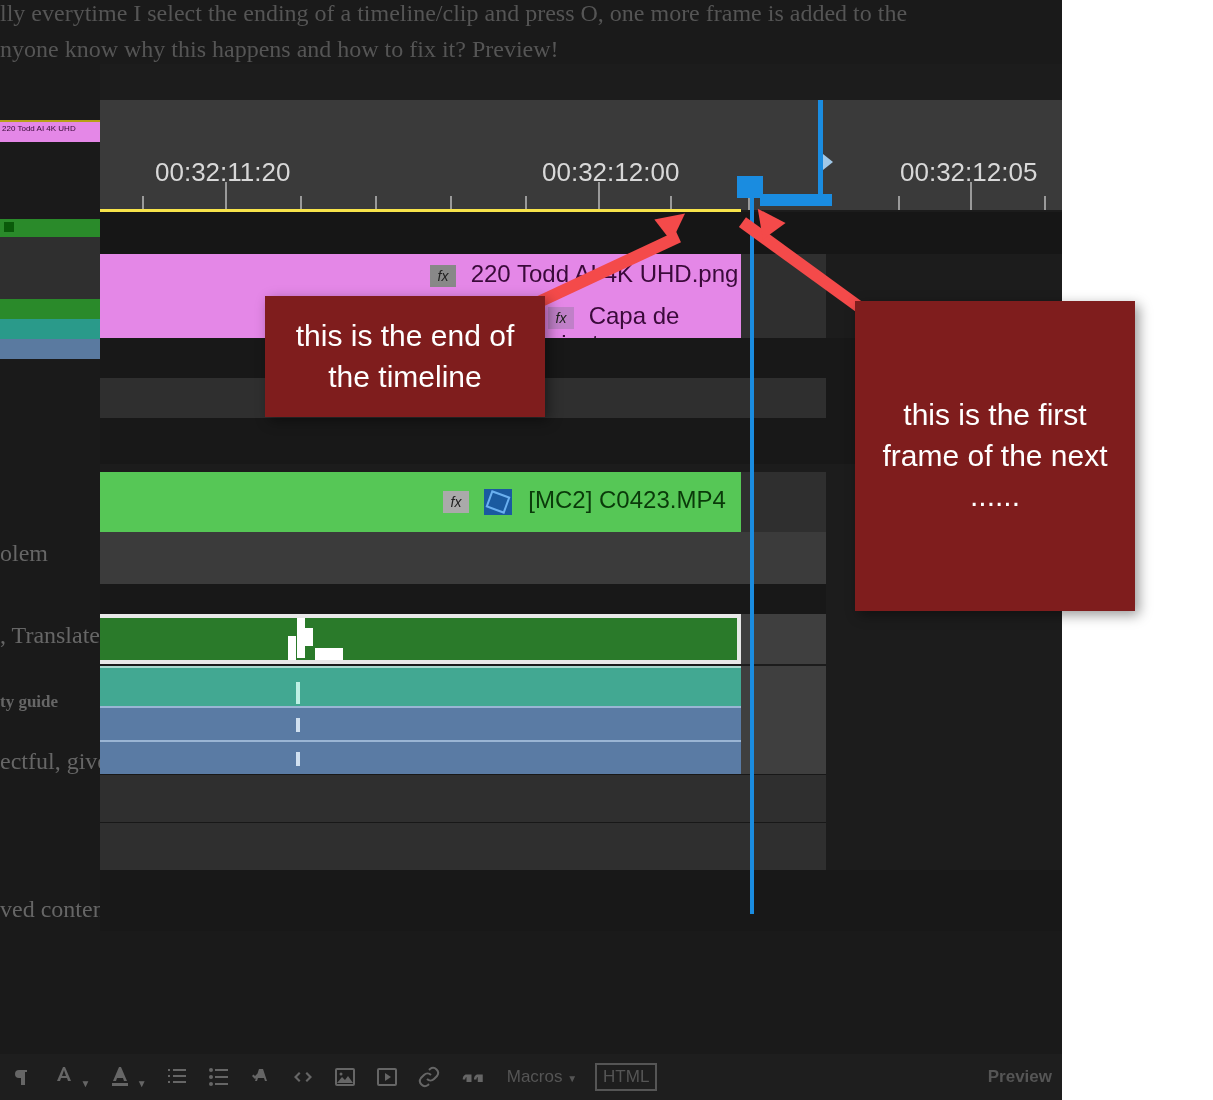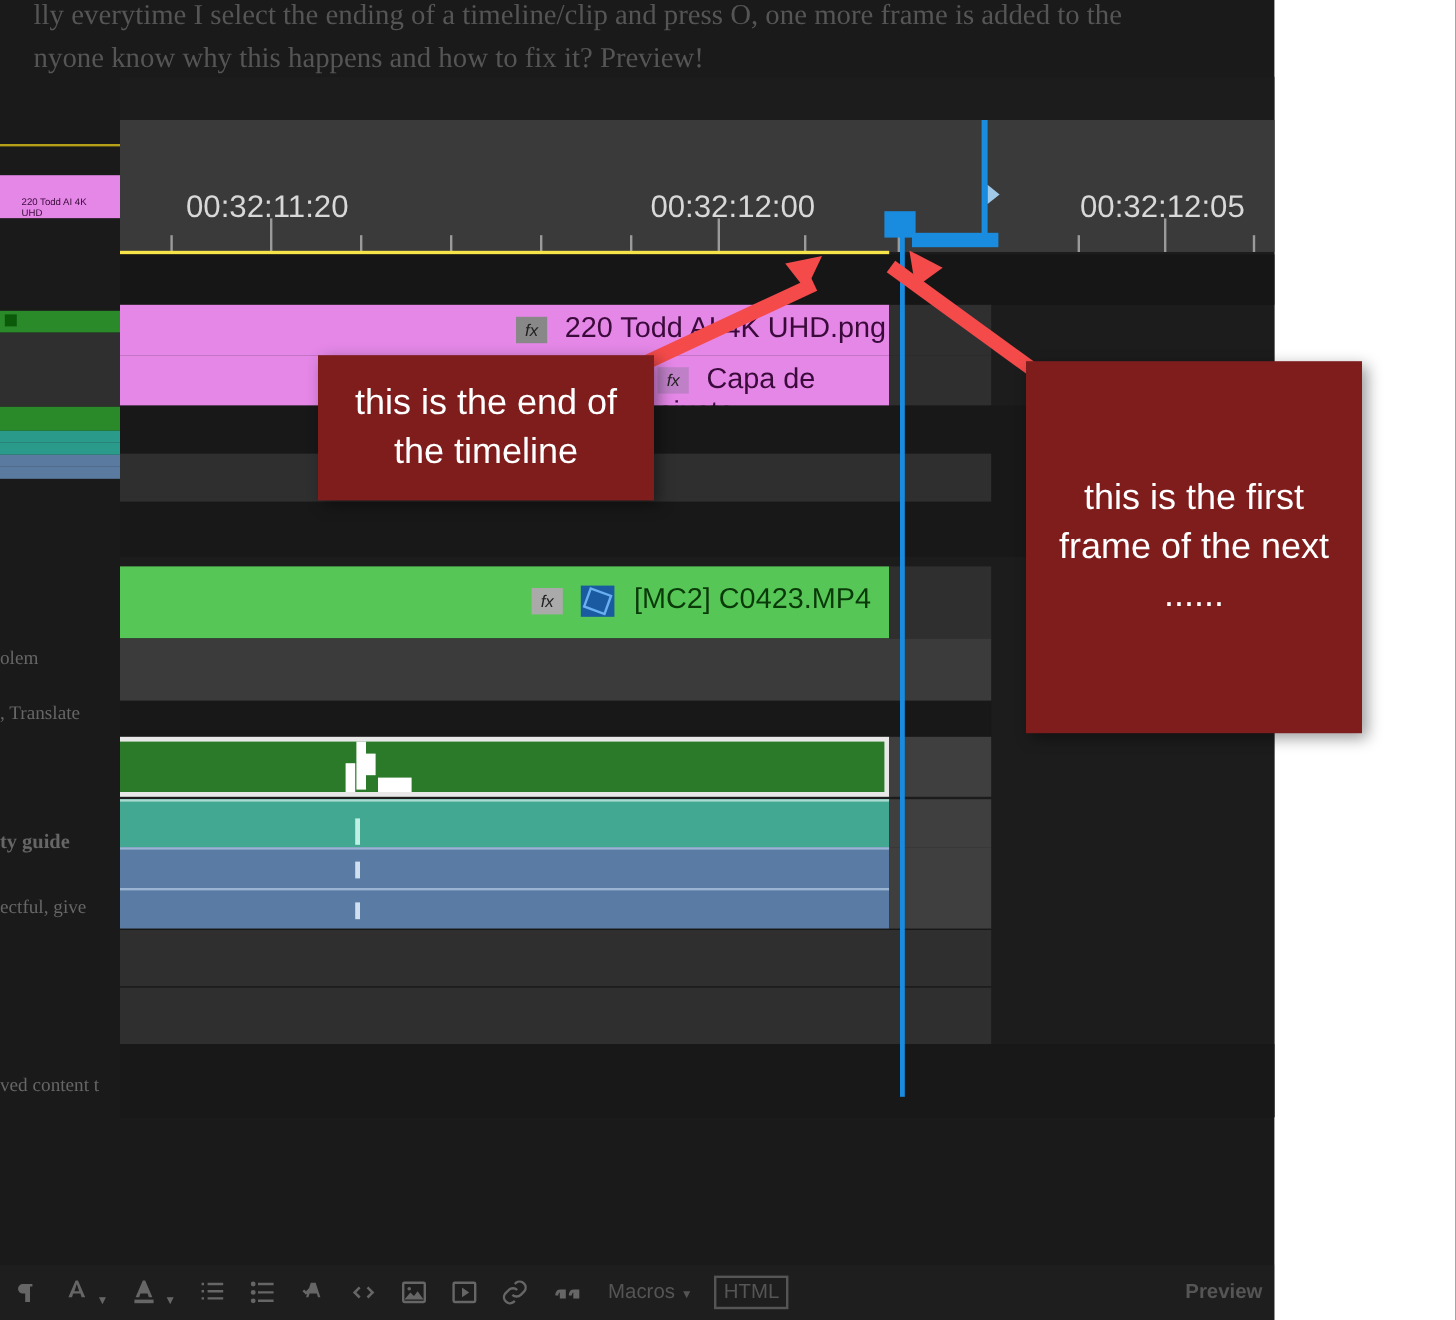--- a/index.html
+++ b/index.html
@@ -15,40 +15,39 @@
       position: absolute;
       left: 0; top: 0;
       width: 1062px; height: 1100px;
       background: #1a1a1a;
     }
     .dimmed-text {
       position: absolute;
       color: #555;
       font-family: Georgia, serif;
       font-size: 24px;
-      margin-left: 28px;
     }
     .dimmed-text.line1 { left: 0; top: 0; width: 1050px; }
     .dimmed-text.line2 { left: 0; top: 36px; }
     .side-text {
       position: absolute;
       color: #666;
       font-family: Georgia, serif;
-      font-size: 16px;
+      font-size: 24px;
     }
     .timeline-thumb {
       position: absolute;
       left: 0; top: 120px;
       width: 100px; height: 380px;
       background: #1a1a1a;
     }
     .timeline-thumb .top-black { width: 100px; height: 62px; background: #000; }
     .timeline-thumb .top-black .tc { color: #6a6a6a; font-size: 10px; padding: 18px 8px; }
     .timeline-thumb .yellow-line { height: 2px; background: #b5a017; }
-    .timeline-thumb .pink-row { height: 20px; background: #e487e7; font-size: 8px; overflow: hidden; padding: 18px; color: #3a0a3a; margin-top: 24px; }
+    .timeline-thumb .pink-row { height: 20px; background: #e487e7; font-size: 8px; overflow: hidden; padding: 2px; color: #3a0a3a; }
     .timeline-thumb .dark-gap { height: 77px; background: #1a1a1a; }
     .timeline-thumb .green-thin { height: 18px; background: #2a8a2a; }
     .timeline-thumb .midgray { height: 62px; background: #2f2f2f; }
     .timeline-thumb .green-med { height: 20px; background: #2a8a2a; }
     .timeline-thumb .teal-row { height: 10px; background: #2a9a8a; }
     .timeline-thumb .blue-row { height: 10px; background: #5a7aa0; }
 
     .main-screenshot {
       position: absolute;
       left: 100px;
@@ -235,21 +234,21 @@
   </style>
 </head>
 <body>
 
 <div class="page-bg"></div>
 
 <div class="dimmed-text line1">lly everytime I select the ending of a timeline/clip and press O, one more frame is added to the</div>
 <div class="dimmed-text line2">nyone know why this happens and how to fix it? Preview!</div>
 
 <div class="side-text" style="left:0; top:540px;">olem</div>
-<div class="side-text" style="left:0; top:586px;">, Translate</div>
+<div class="side-text" style="left:0; top:622px;">, Translate</div>
 <div class="side-text" style="left:0; top:692px; font-size:17px; font-weight:bold;">ty guide</div>
 <div class="side-text" style="left:0; top:748px;">ectful, give</div>
 <div class="side-text" style="left:0; top:896px;">ved content t</div>
 
 <div class="timeline-thumb">
   <div class="yellow-line"></div>
   <div class="pink-row">220 Todd AI 4K UHD</div>
   <div class="dark-gap"></div>
   <div class="green-thin" style="position:relative;">
     <div style="position:absolute; left:4px; top:3px; width:10px; height:10px; background:#0a5a0a;"></div>

